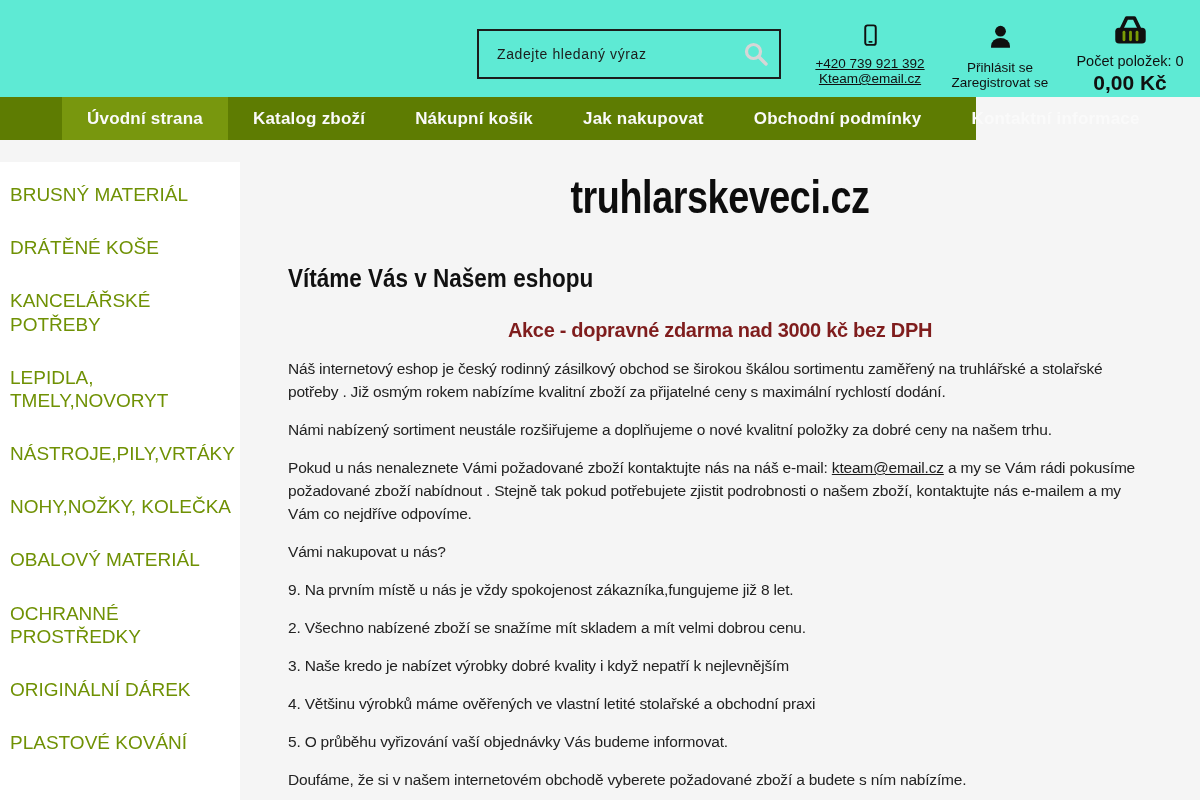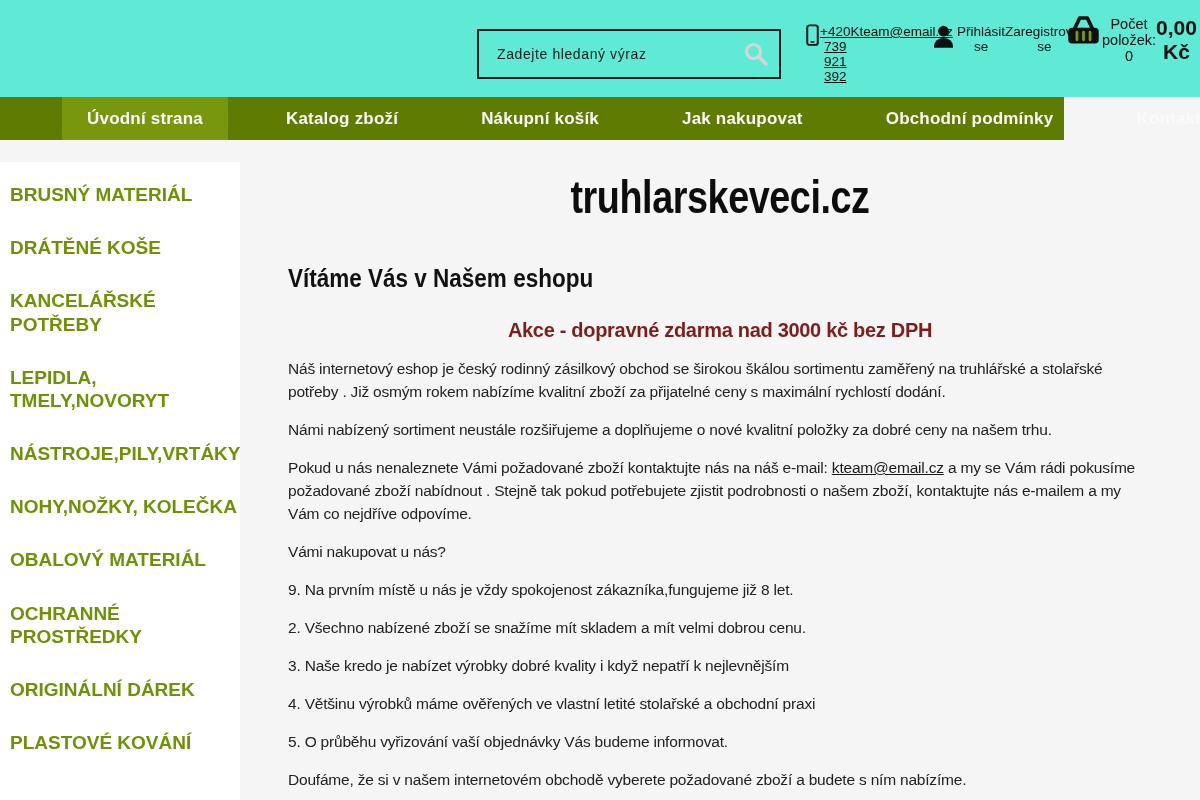--- a/index.html
+++ b/index.html
@@ -37,42 +37,41 @@
   .search-icon {
     position: absolute;
     right: 10px; top: 50%;
     transform: translateY(-50%);
     width: 26px; height: 26px;
     cursor: pointer;
   }
   .hdr-col {
     position: absolute;
     display: flex;
-    flex-direction: row;
-    align-items: flex-start;
+    flex-direction: column;
+    align-items: center;
     text-align: center;
   }
   .hdr-col a { color: #101010; font-size: 13.5px; line-height: 15px; }
   .phone-col { left: 805px; top: 24px; width: 130px; }
   .phone-col a { text-decoration: underline; }
   .account-col { left: 930px; top: 24px; width: 140px; }
   .account-col a { text-decoration: none; line-height: 15px; }
   .cart-col { left: 1065px; top: 14px; width: 130px; }
   .cart-count { font-size: 14.5px; color: #101010; margin-top: 2px; }
   .cart-total { font-size: 21px; font-weight: bold; color: #101010; margin-top: 2px; }
   .icon-gap { margin-bottom: 5px; }
 
   
   .main-nav {
     display: flex;
-    width: 1064px;
+    width: 976px;
     height: 43px;
     background: #5e7c02;
     padding-left: 62px;
-    gap: 33px;
   }
   .nav-item {
     display: block;
     line-height: 43px;
     padding: 0 25px;
     color: #fafafa;
     font-size: 17px;
     font-weight: bold;
     text-decoration: none;
     letter-spacing: 0.2px;
@@ -93,21 +92,21 @@
     min-width: 240px;
     background: #ffffff;
     overflow: hidden;
     padding-top: 6px;
     padding-bottom: 30px;
   }
   .cat {
     display: block;
     padding: 15px 0 15px 10px;
     font-size: 19px;
-    font-weight: bold;
+    font-weight: normal;
     line-height: 1.22;
     color: #6f9104;
     text-decoration: none;
     text-transform: uppercase;
     white-space: normal;
     overflow: hidden;
     cursor: pointer;
   }
 
   .content {

